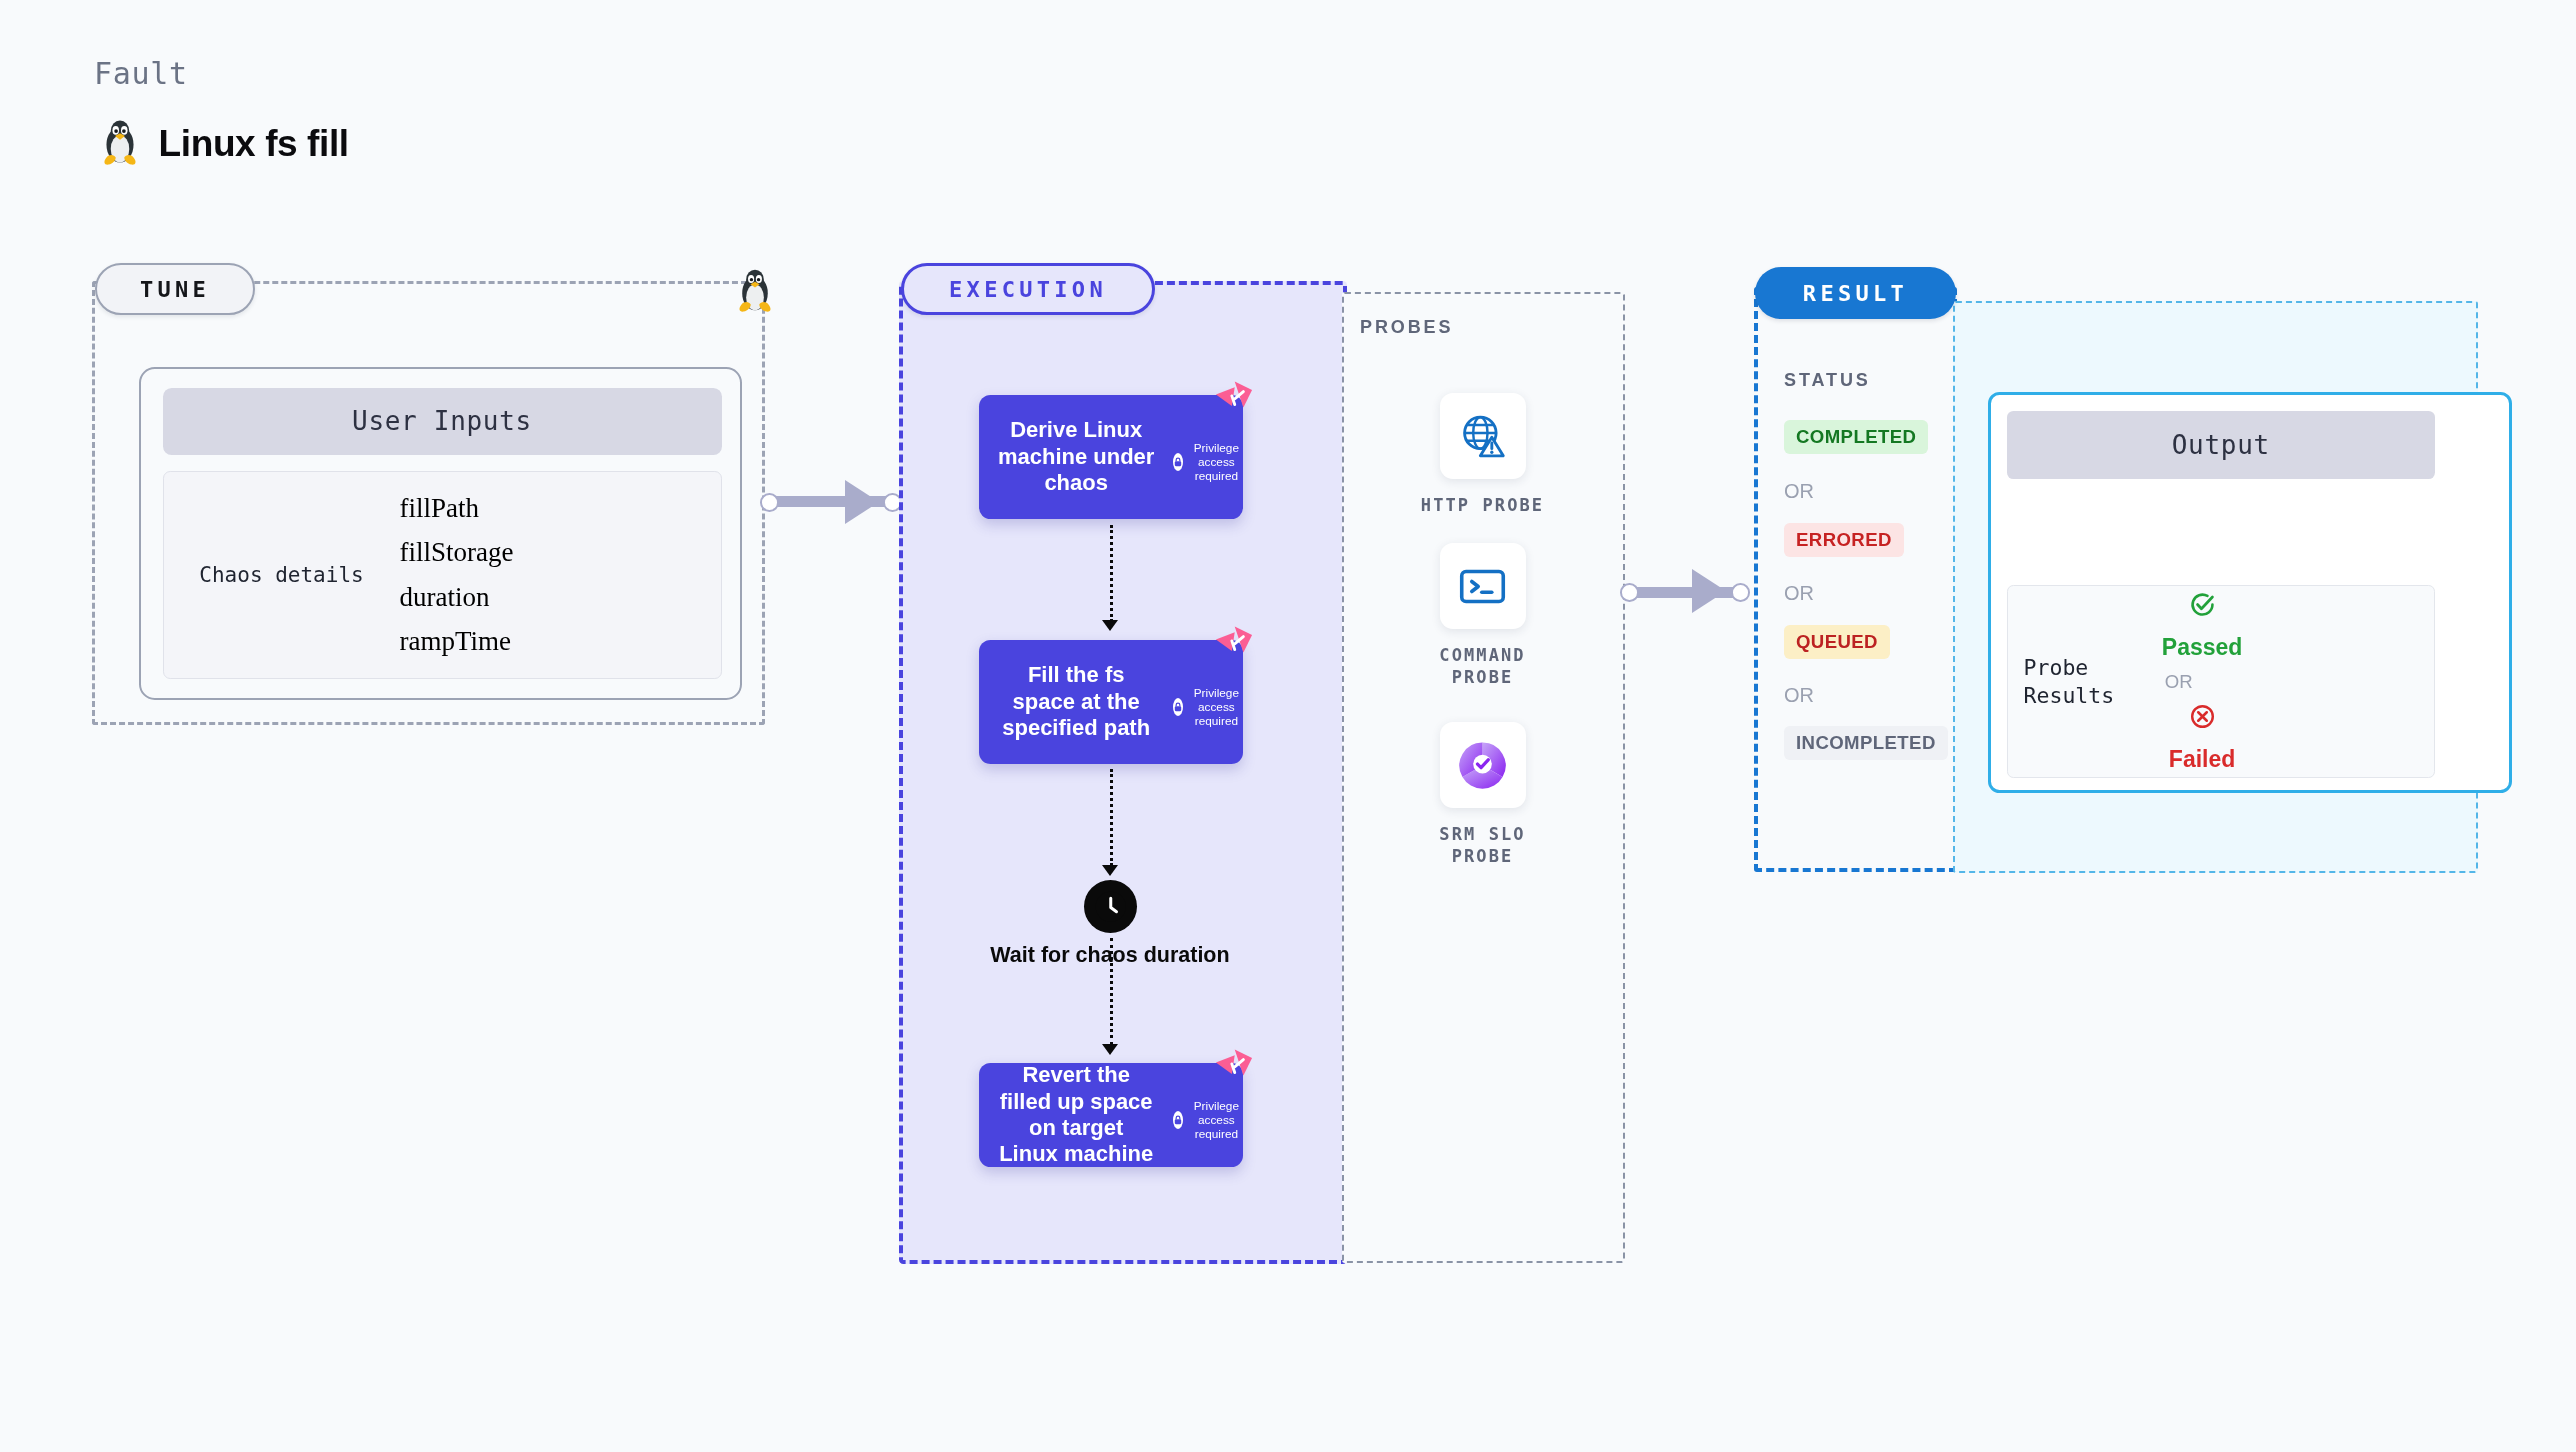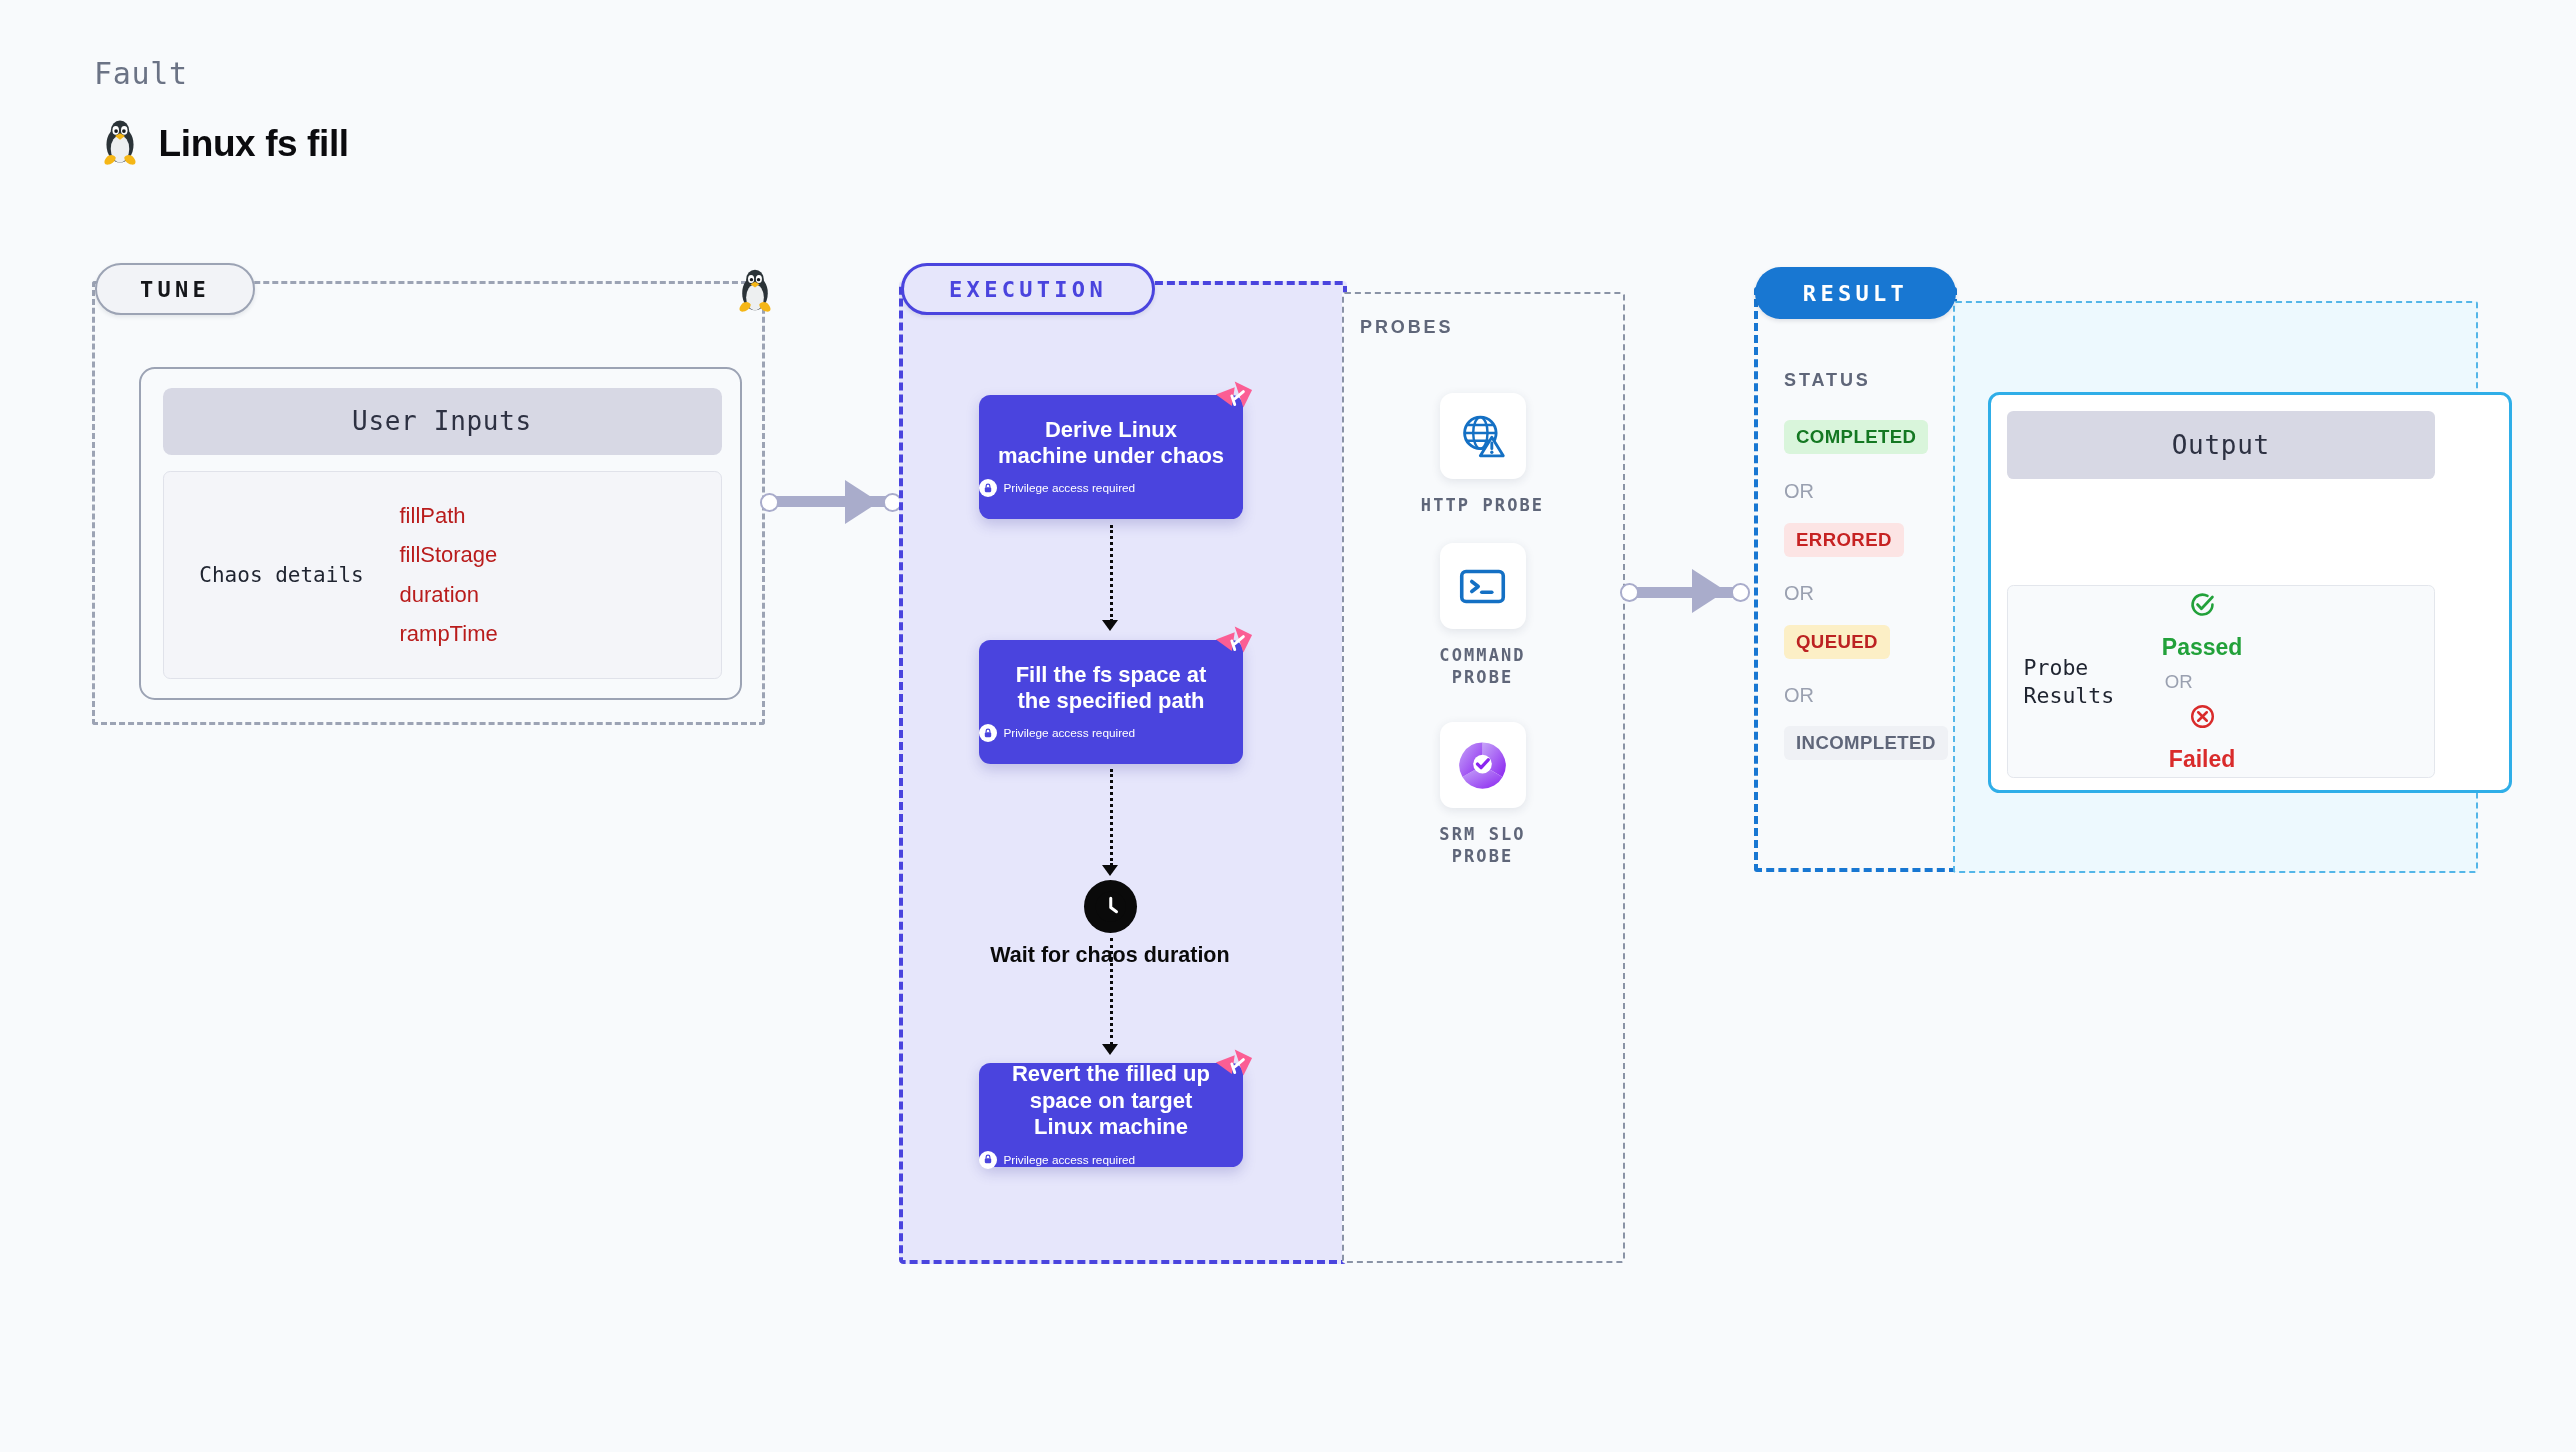--- a/index.html
+++ b/index.html
@@ -102,37 +102,37 @@
     background: #F4F5F9; border: 1.4px solid #E0E2EA; border-radius: 7.2px;
     display: flex; align-items: center;
   }
   .tune-body-label {
     width: 236px; text-align: center;
     font-family: "DejaVu Sans Mono", monospace;
     font-size: 21px; color: #1F2430;
   }
   .tune-params { display: flex; flex-direction: column; gap: 13.6px; }
   .tune-param {
-    font-family: Liberation Sans, sans-serif;
-    font-size: 22px; color: #b91c1c;
+    font-family: Liberation Serif, serif;
+    font-size: 27px; color: #000000;
   }
 
   
   .tux-border {
     position: absolute; left: 732px; top: 269px; width: 46px; height: 44px; z-index: 7;
   }
 
   
   .step-card {
     position: absolute;
     background: #4A44DE;
     border-radius: 11.5px;
     box-shadow: 0 5.7px 13px rgba(60,55,160,0.22);
     color: #FFFFFF;
-    display: flex; flex-direction: column; justify-content: center;
+    display: flex; align-items: center; justify-content: center;
     text-align: center;
   }
   .step-title {
     font-size: 22px; font-weight: bold; line-height: 1.20; padding: 0 18.6px;
   }
   .step-priv {
     display: flex; align-items: center; gap: 6.4px;
     margin-top: 10px; font-size: 11.8px; font-weight: normal; color: #FFFFFF;
   }
   .lock-badge {

